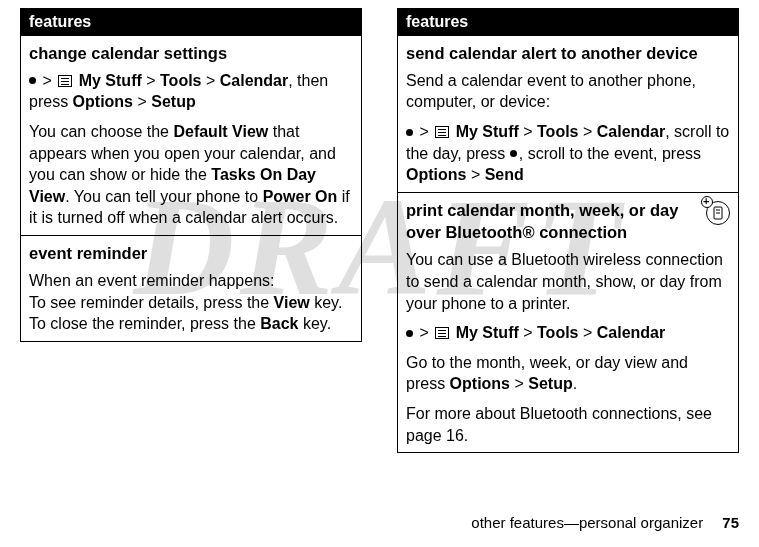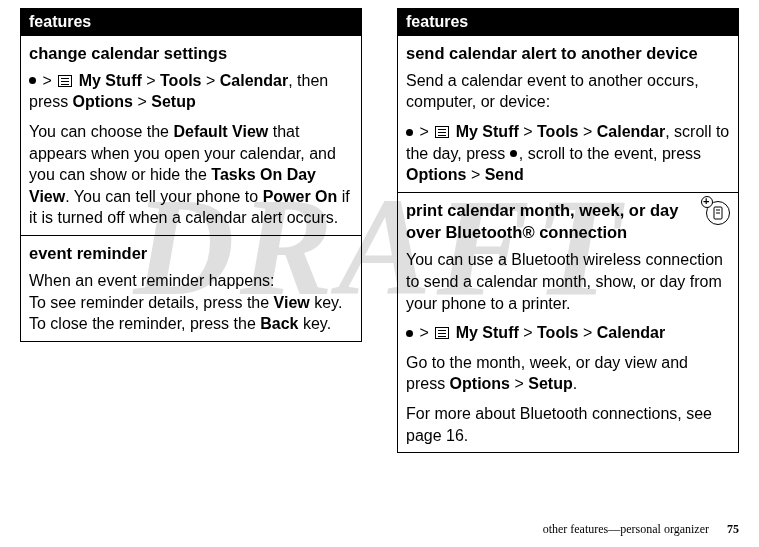--- a/index.html
+++ b/index.html
@@ -113,25 +113,24 @@
     }
     .bt-inner {
       position: absolute;
       left: 50%; top: 50%;
       width: 10px; height: 14px;
       transform: translate(-50%, -50%);
     }
     .bt-inner svg { display: block; }
     .footer {
       position: absolute;
-      bottom: 10px;
+      bottom: 16px;
       right: 20px;
-      font-size: 12px;
+      font-size: 15px;
       z-index: 1;
-      font-family: Liberation Serif, serif;
     }
     .footer .pnum { font-weight: bold; margin-left: 15px; }
     .desc { margin-bottom: 8px; }
     .desc.last { margin-bottom: 0; }
   </style>
 </head>
 <body>
 
 <div class="watermark">DRAFT</div>
 
@@ -177,21 +176,21 @@
 
   <div class="col">
     <table>
       <tbody>
           <tr class="header-row">
         <td>features</td>
       </tr>
       <tr>
         <td>
           <div class="section-title">send calendar alert to another device</div>
-          <div class="desc">Send a calendar event to another occurs, computer, or device:</div>
+          <div class="desc">Send a calendar event to another phone, computer, or device:</div>
           <div class="nav-path nomb">
             <span class="dot-icon"></span>
             &gt; <span class="menu-icon"></span>
             <span class="cond b">My Stuff</span>
             &gt; <span class="cond b">Tools</span>
             &gt; <span class="cond b">Calendar</span><span>, scroll to the day, press </span><span class="dot-icon"></span><span>, scroll to the event, press</span>
             <span class="cond b">Options</span>
             &gt; <span class="cond b">Send</span>
           </div>
         </td>

